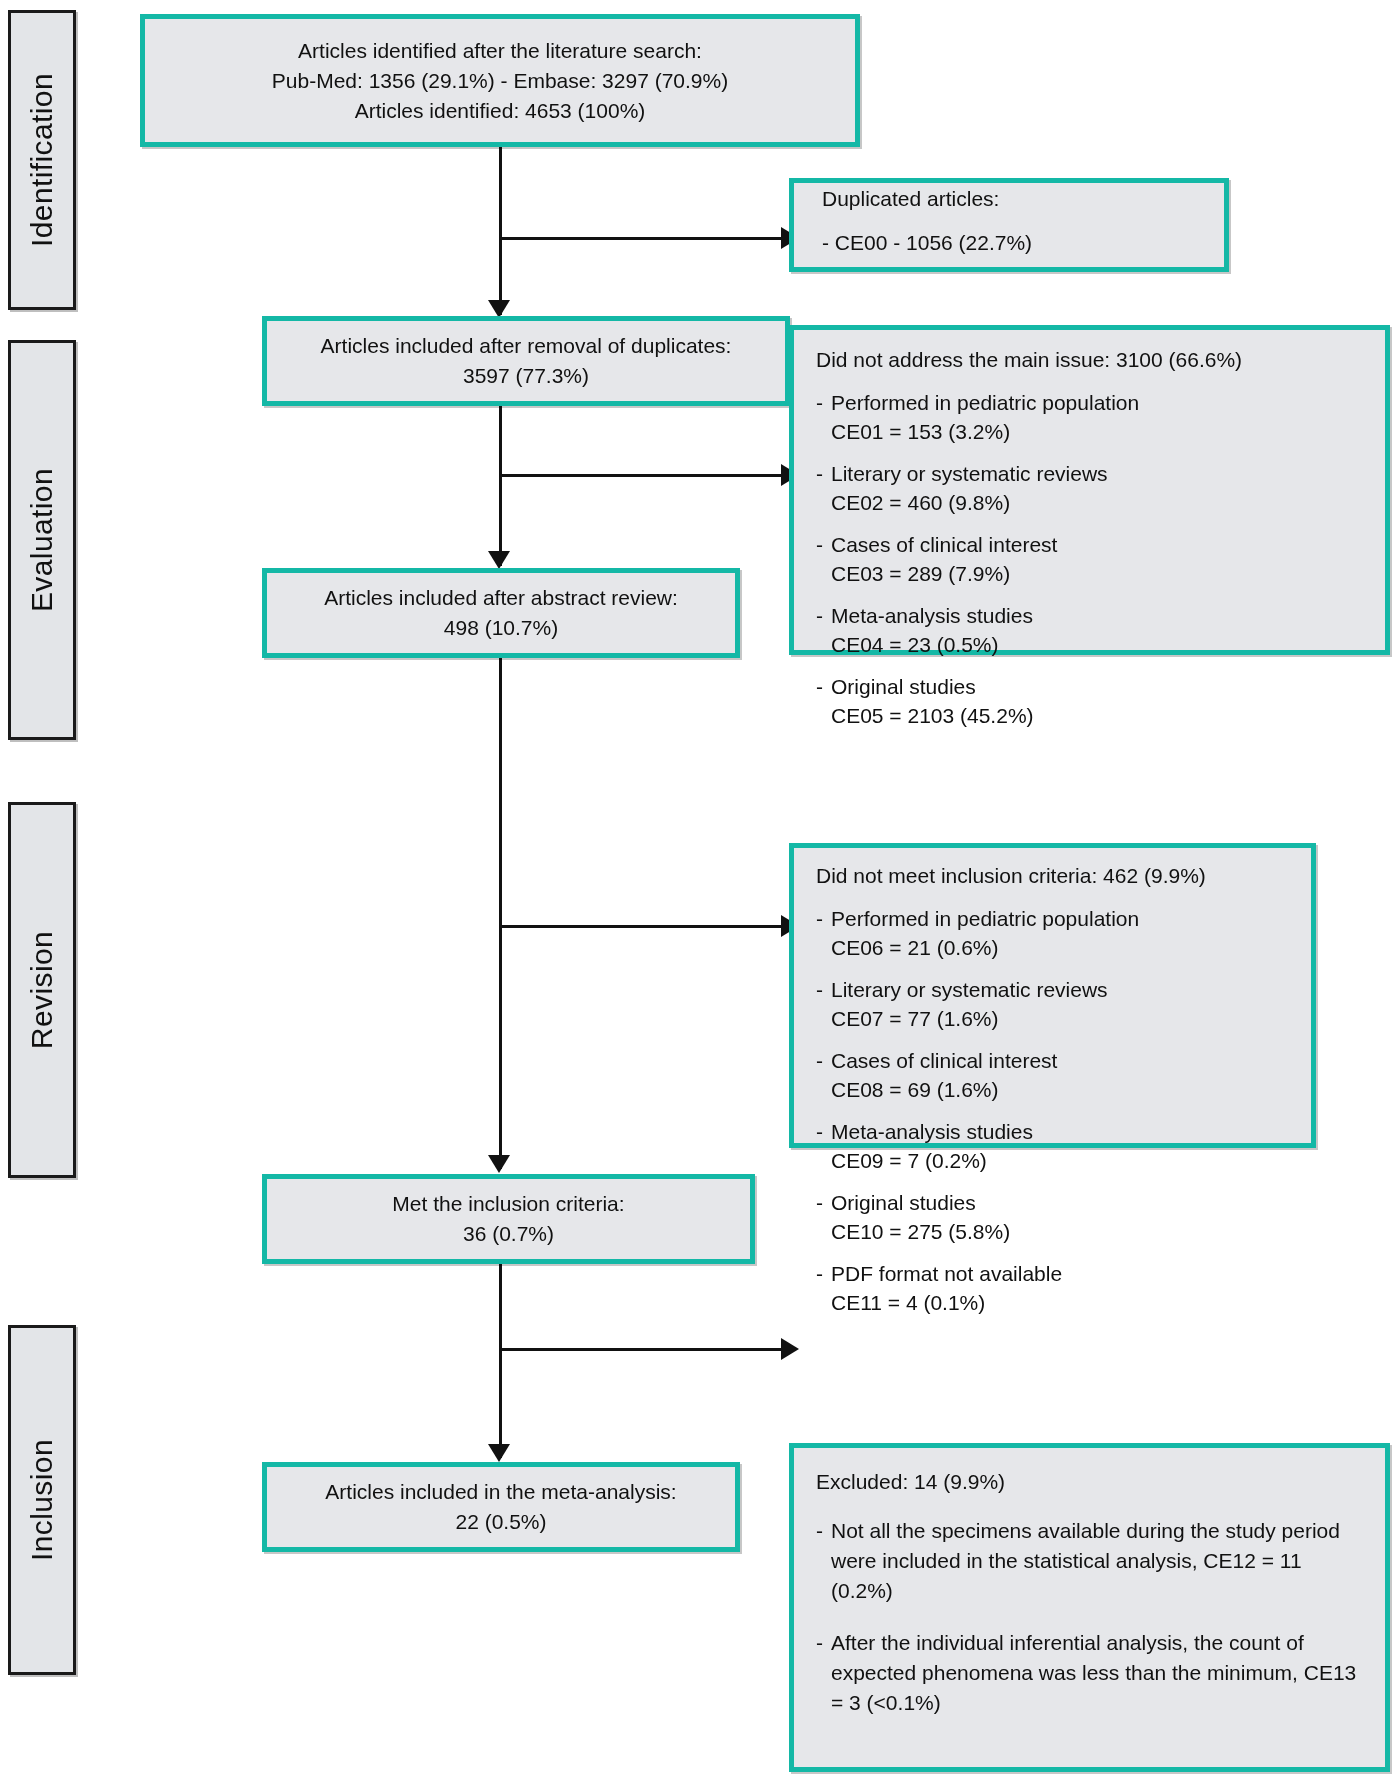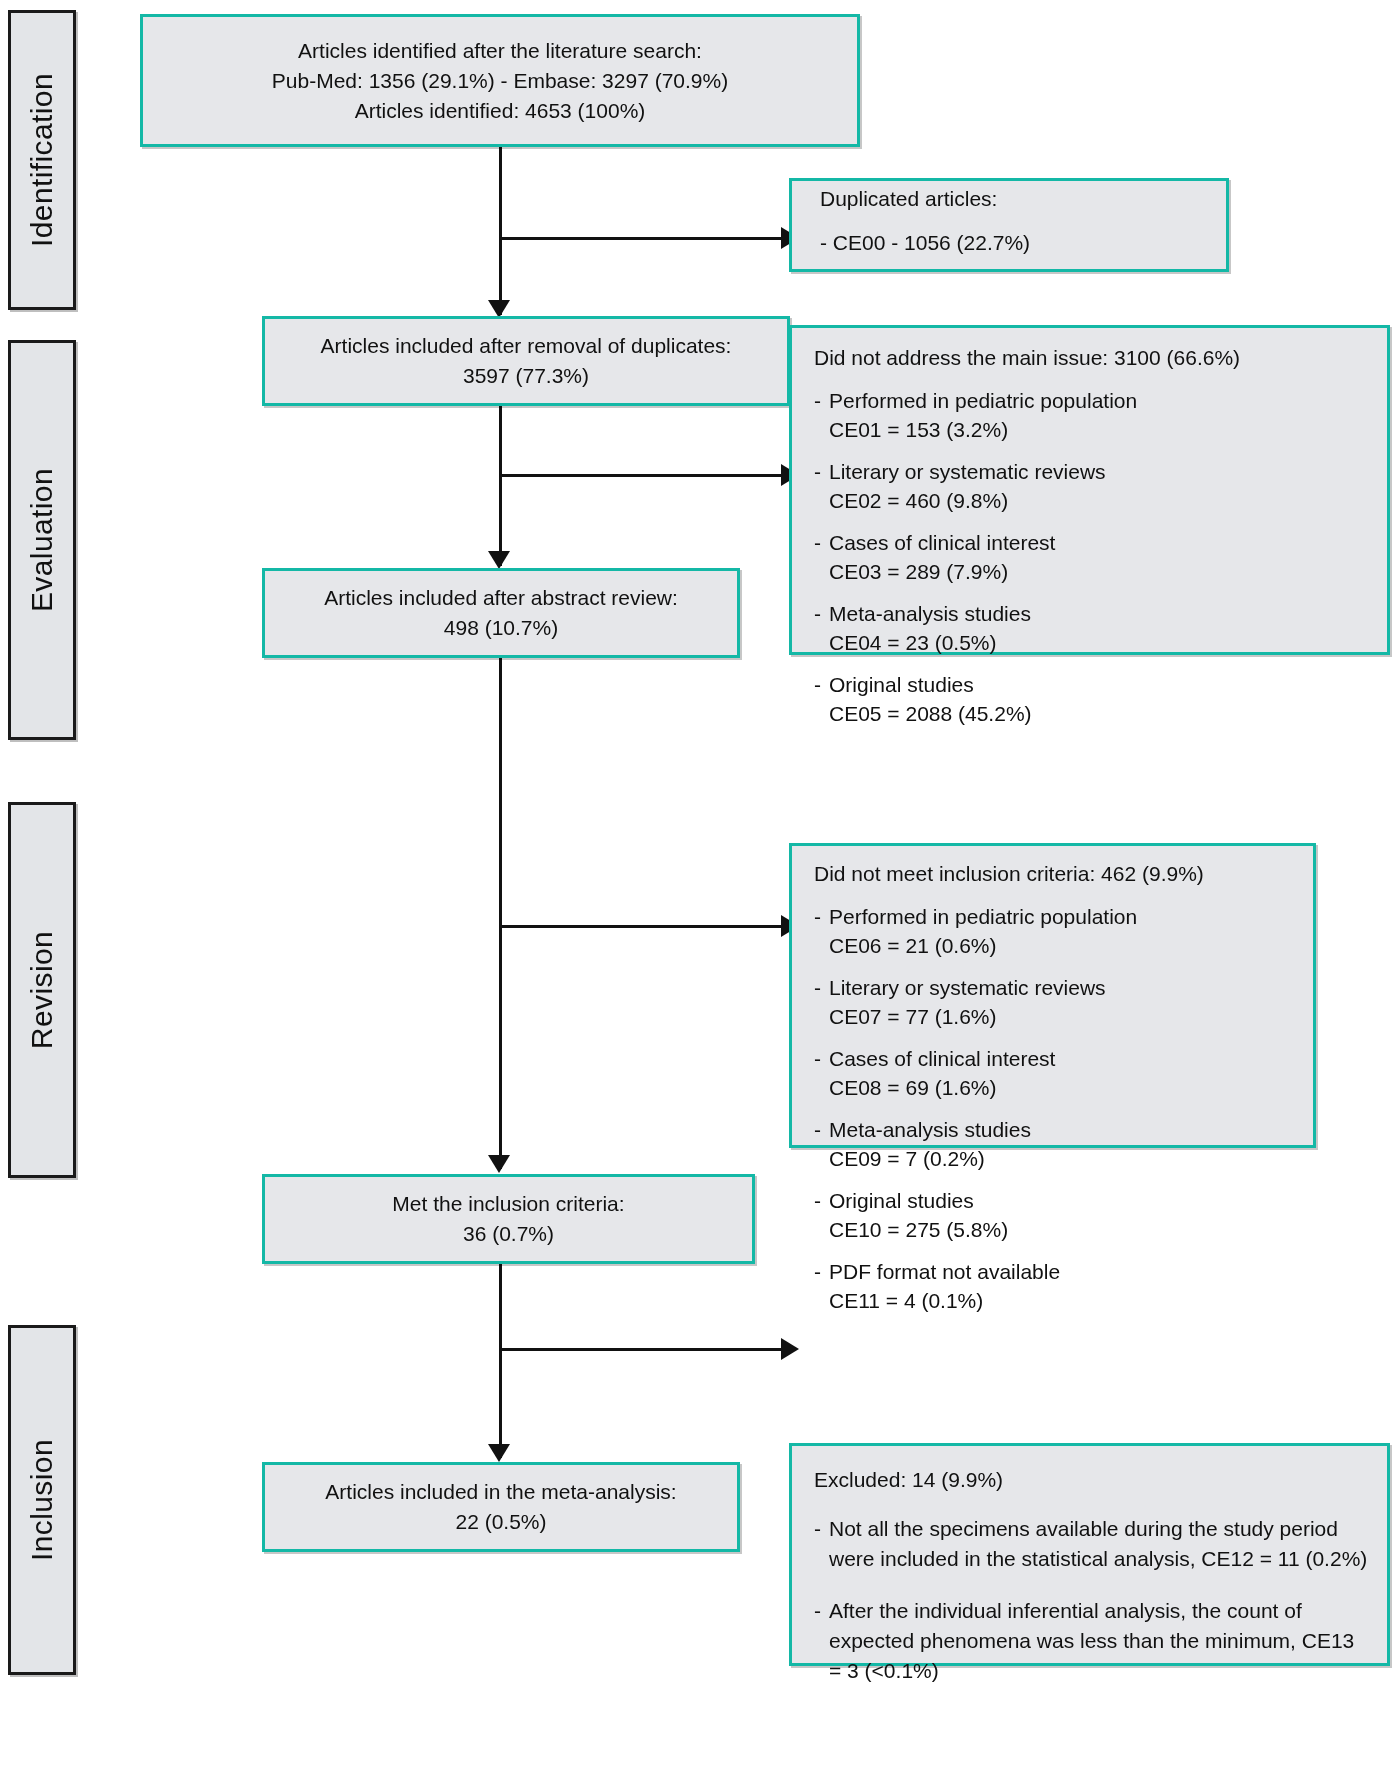--- a/index.html
+++ b/index.html
@@ -35,21 +35,21 @@
     font-size: 30px;
     letter-spacing: 0.4px;
     color: #111111;
   }
 
   
   .box {
     position: absolute;
     box-sizing: border-box;
     background: #e6e7ea;
-    border: 3px solid #14b8a6;
+    border: 5px solid #14b8a6;
     box-shadow: 2px 2px 0 rgba(0,0,0,0.22);
   }
   .box-inner {
     position: absolute;
     left: 0; right: 0; top: 0; bottom: 0;
     display: flex;
     flex-direction: column;
     justify-content: center;
   }
   .box.center .box-inner {
@@ -219,21 +219,21 @@
         <span class="dash">-</span>
         <span class="rtext">
           <span>Meta-analysis studies</span>
           <span class="rcode">CE04 = 23 (0.5%)</span>
         </span>
       </div>
       <div class="reason">
         <span class="dash">-</span>
         <span class="rtext">
           <span>Original studies</span>
-          <span class="rcode">CE05 = 2088 (45.2%)</span>
+          <span class="rcode">CE05 = 2103 (45.2%)</span>
         </span>
       </div>
     </div>
   </div>
 
   <div class="box center" style="left:262px; top:568px; width:478px; height:90px;">
     <div class="box-inner">
       <span class="line">Articles included after abstract review:</span>
       <span class="line">498 (10.7%)</span>
     </div>
@@ -288,21 +288,21 @@
     </div>
   </div>
 
   <div class="box center" style="left:262px; top:1174px; width:493px; height:90px;">
     <div class="box-inner">
       <span class="line">Met the inclusion criteria:</span>
       <span class="line">36 (0.7%)</span>
     </div>
   </div>
 
-  <div class="box left" style="left:789px; top:1443px; width:601px; height:223px;">
+  <div class="box left" style="left:789px; top:1443px; width:601px; height:329px;">
     <div class="box-inner" style="padding:20px 18px 14px 22px;">
       <span class="heading" style="margin-bottom:20px;">Excluded: 14 (9.9%)</span>
 
       <div class="reason wide" style="margin-bottom:22px;">
         <span class="dash">-</span>
         <span class="rtext">Not all the specimens available during the study period were included in the statistical analysis, CE12 = 11 (0.2%)</span>
       </div>
       <div class="reason wide">
         <span class="dash">-</span>
         <span class="rtext">After the individual inferential analysis, the count of expected phenomena was less than the minimum, CE13 = 3 (&lt;0.1%)</span>

